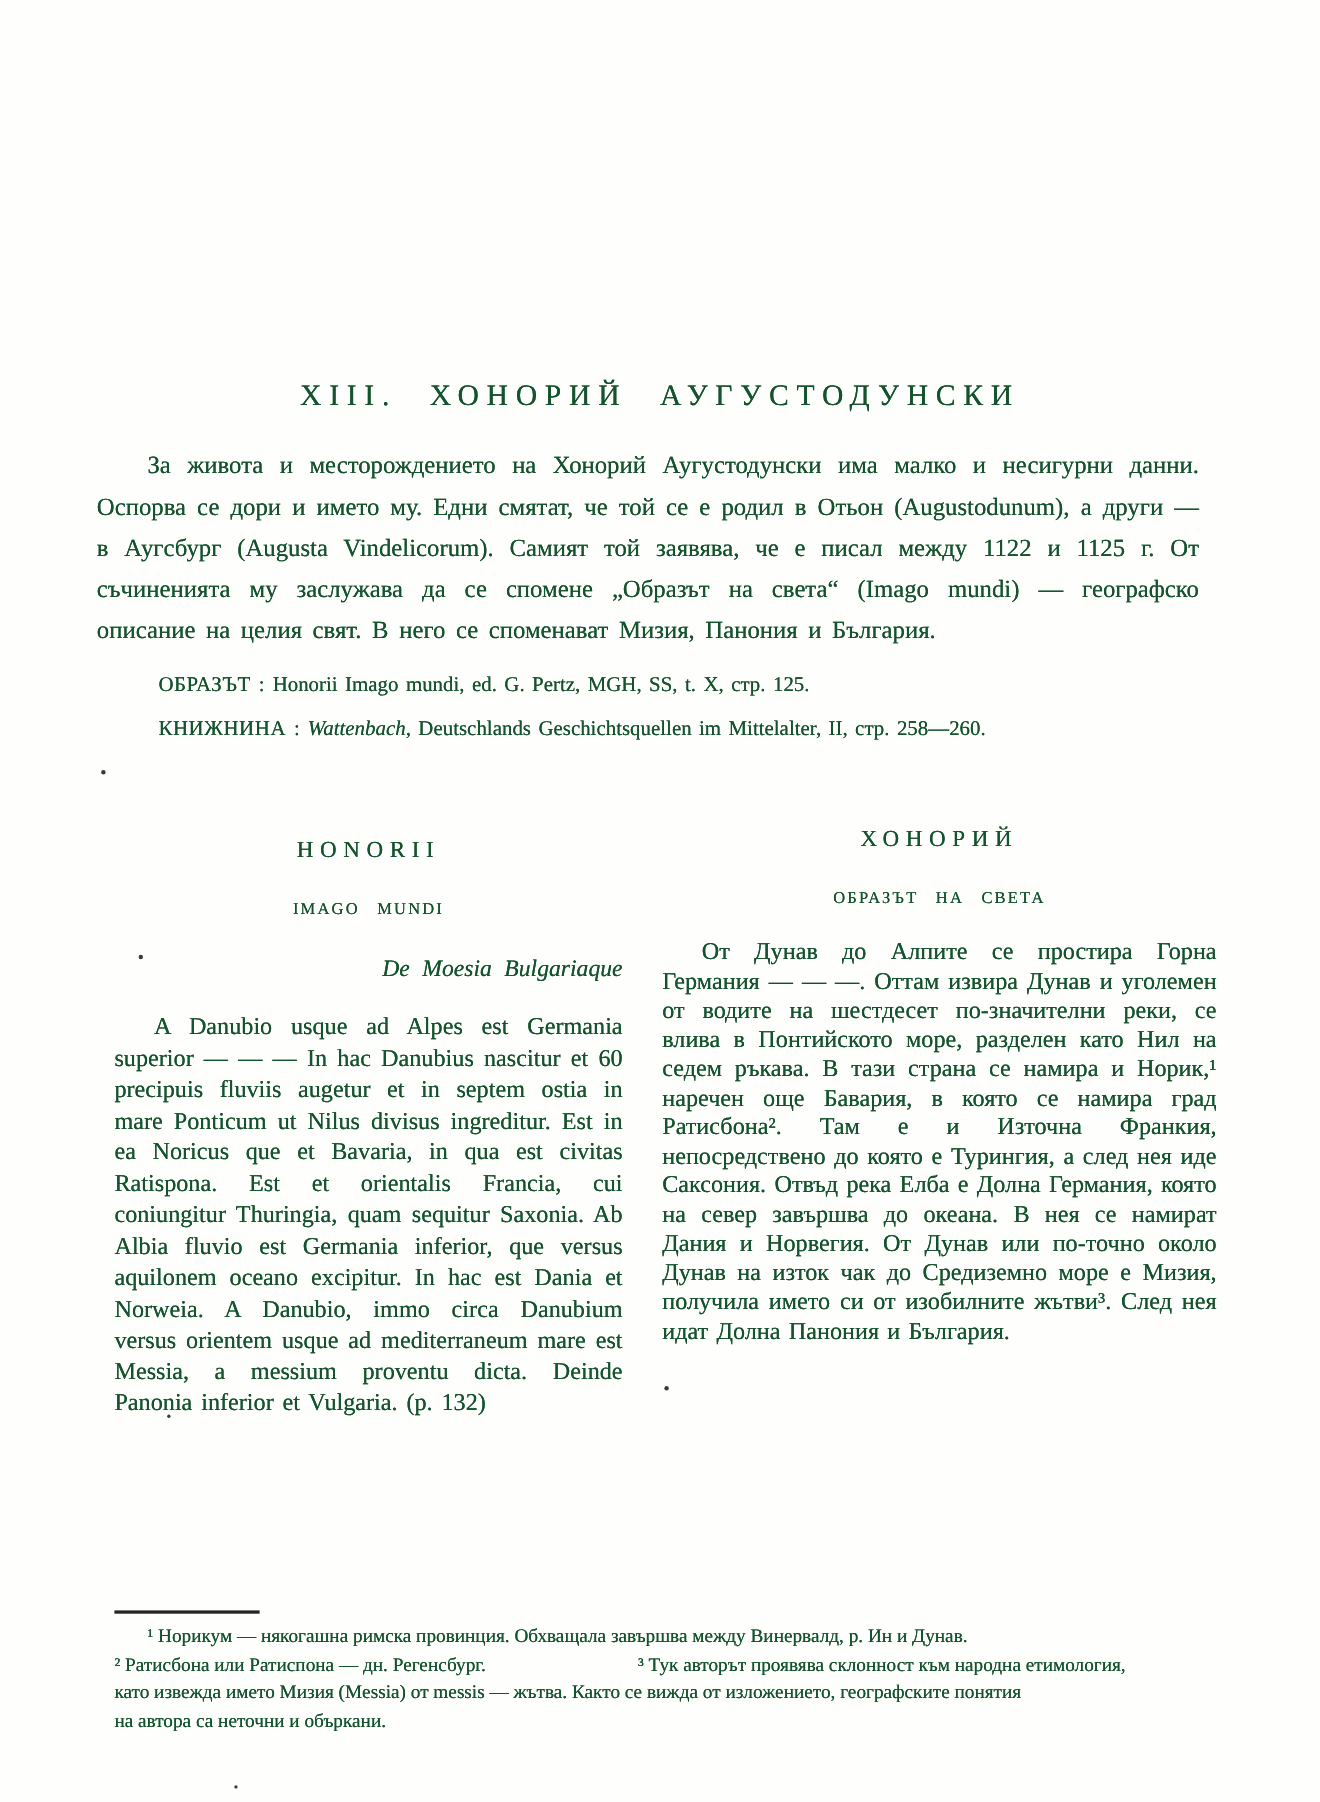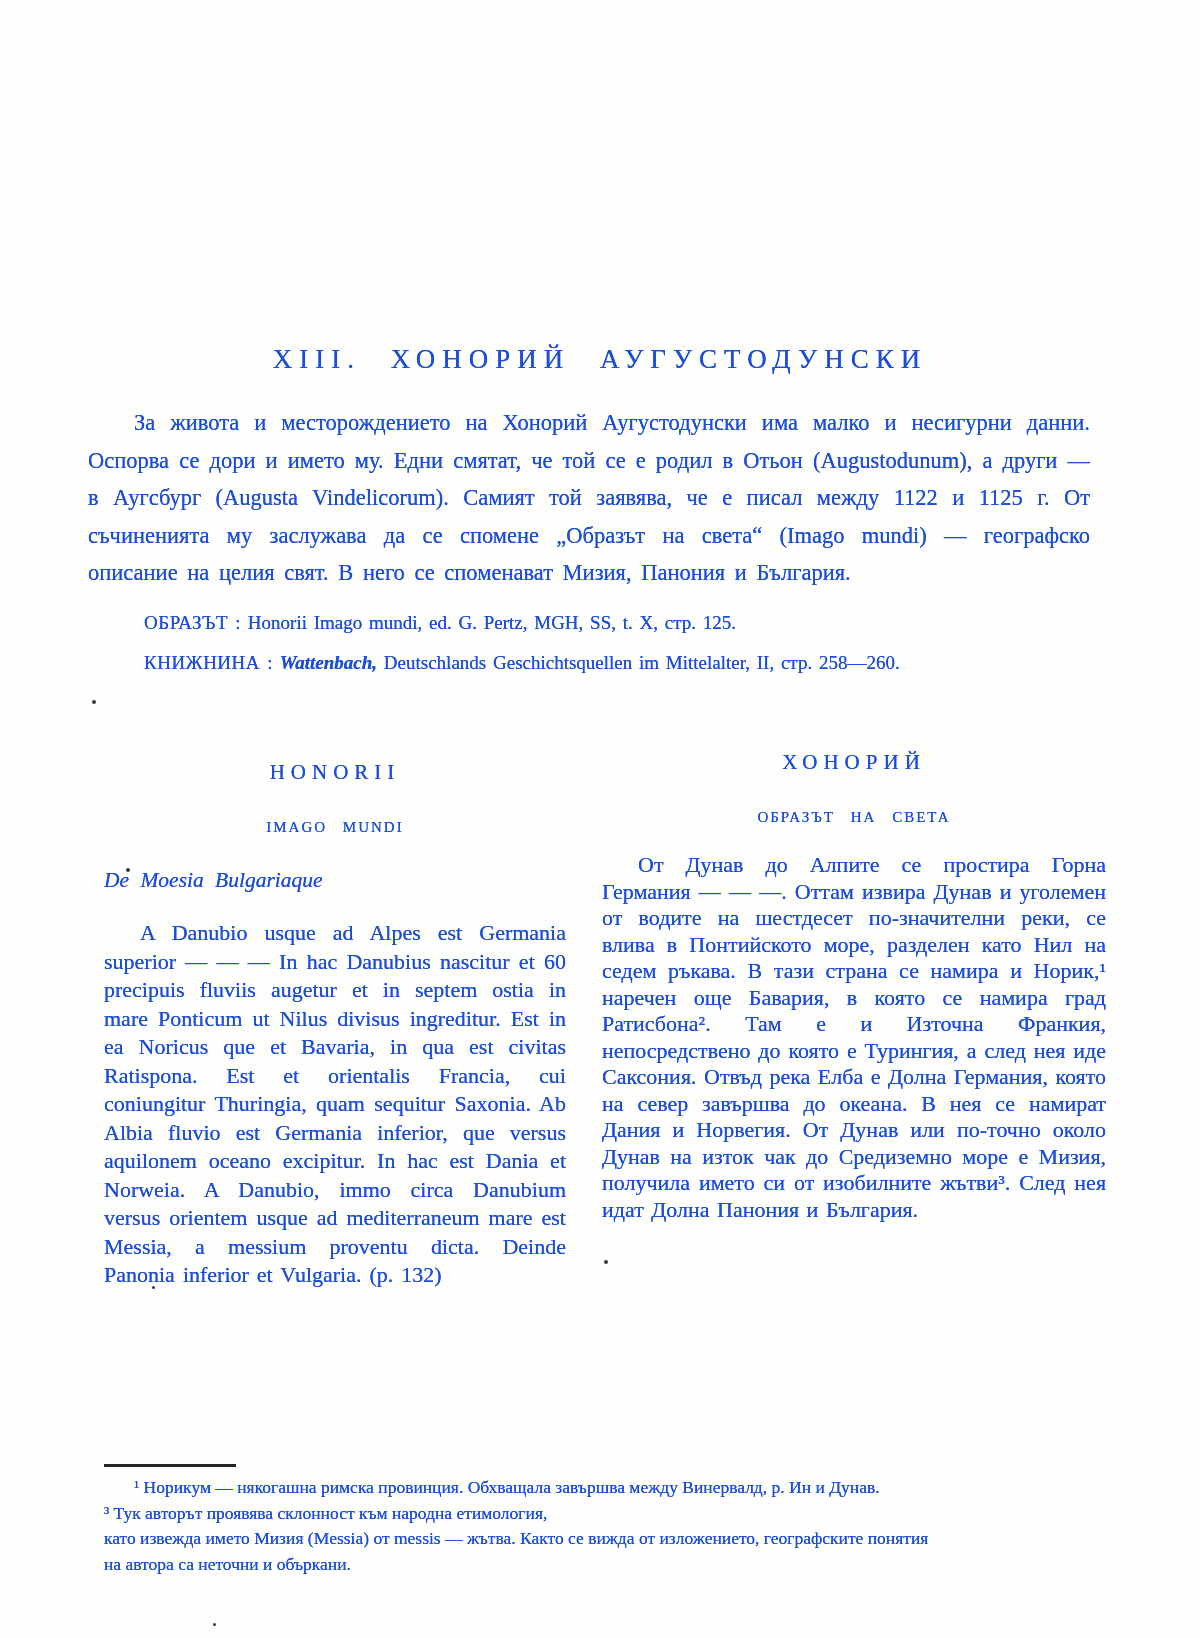--- a/index.html
+++ b/index.html
@@ -2,21 +2,21 @@
 <html><head>
 <meta charset="utf-8">
 <style>
   html, body { margin: 0; padding: 0; background: #ffffff; }
   .page {
     position: relative;
     width: 1200px;
     height: 1638px;
     background: #fefefd;
     font-family: "Liberation Serif", "DejaVu Serif", serif;
-    color: #1d4ed8;
+    color: #14532d;
     overflow: hidden;
     text-shadow: 0 0 0.45px currentColor; 
   }
   .page-title {
     position: absolute;
     top: 344px; left: 0;
     width: 100%;
     text-align: center;
     font-size: 27px;
     font-weight: normal;
@@ -39,21 +39,21 @@
     position: absolute;
     left: 144px;
     width: 960px;
     font-size: 19px;
     margin: 0;
     word-spacing: 2px;
   }
   .meta-edition { top: 612px; }
   .meta-biblio  { top: 652px; }
   .meta-label { letter-spacing: 0.5px; }
-  .bib-author { font-style: italic; font-weight: bold; }
+  .bib-author { font-style: italic; font-weight: normal; }
   .columns {
     position: absolute;
     top: 742px; left: 104px;
     width: 1002px;
     display: flex;
     gap: 36px;
   }
   .col { flex: 0 0 auto; }
   .col-left  { width: 462px; }
   .col-right { width: 504px; }
@@ -68,21 +68,21 @@
   .col-right .col-heading { padding-top: 8px; }
   .col-subheading {
     text-align: center;
     font-size: 15px;
     font-weight: normal;
     letter-spacing: 2px;
     word-spacing: 10px;
     margin: 34px 0 0 0;
   }
   .col-section-title {
-    text-align: left;
+    text-align: right;
     font-size: 21.5px;
     font-weight: normal;
     font-style: italic;
     word-spacing: 6px;
     margin: 32px 0 0 0;
   }
   .col-right .col-section-title { font-weight: bold; }
   .col-body {
     font-size: 22px;
     text-align: justify;
@@ -147,20 +147,21 @@
       <h3 class="col-subheading">ОБРАЗЪТ НА СВЕТА</h3>
       <p class="col-body">От Дунав до Алпите се простира Горна Германия — — —. Оттам извира Дунав и уголемен от водите на шестдесет по-значителни реки, се влива в Понтийското море, разделен като Нил на седем ръкава. В тази страна се намира и Норик,¹ наречен още Бавария, в която се намира град Ратисбона². Там е и Източна Франкия, непосредствено до която е Турингия, а след нея иде Саксония. Отвъд река Елба е Долна Германия, която на север завършва до океана. В нея се намират Дания и Норвегия. От Дунав или по-точно около Дунав на изток чак до Средиземно море е Мизия, получила името си от изобилните жътви³. След нея идат Долна Панония и България.</p>
     </div>
 
   </div>
 
   <div class="footnotes">
     <div class="fn-rule"></div>
     <div class="fn-line fn-indent">¹ Норикум — някогашна римска провинция. Обхващала завършва между Винервалд, р. Ин и Дунав.</div>
     <div class="fn-line fn-split">
+        <span class="fn-left">² Ратисбона или Ратиспона — дн. Регенсбург.</span>
         <span>³ Тук авторът проявява склонност към народна етимология,</span>
       </div>
     <div class="fn-line">като извежда името Мизия (Messia) от messis — жътва. Както се вижда от изложението, географските понятия</div>
     <div class="fn-line">на автора  са неточни и объркани.</div>
   </div>
 
   <div class="scan-dot dot-1"></div>
   <div class="scan-dot dot-2"></div>
   <div class="scan-dot dot-3"></div>
   <div class="scan-dot dot-4"></div>

